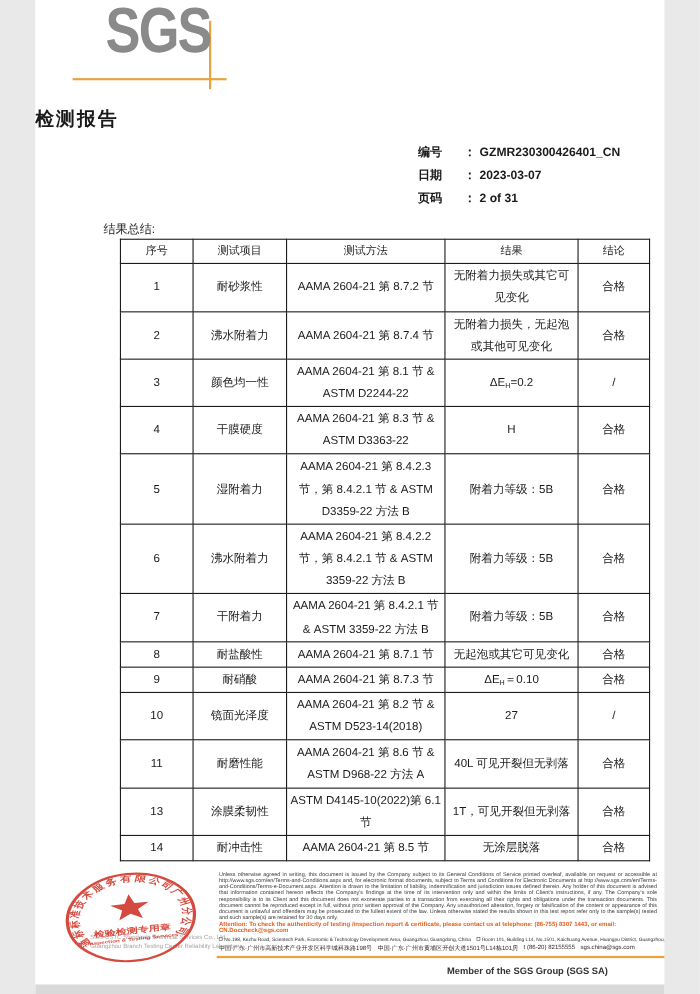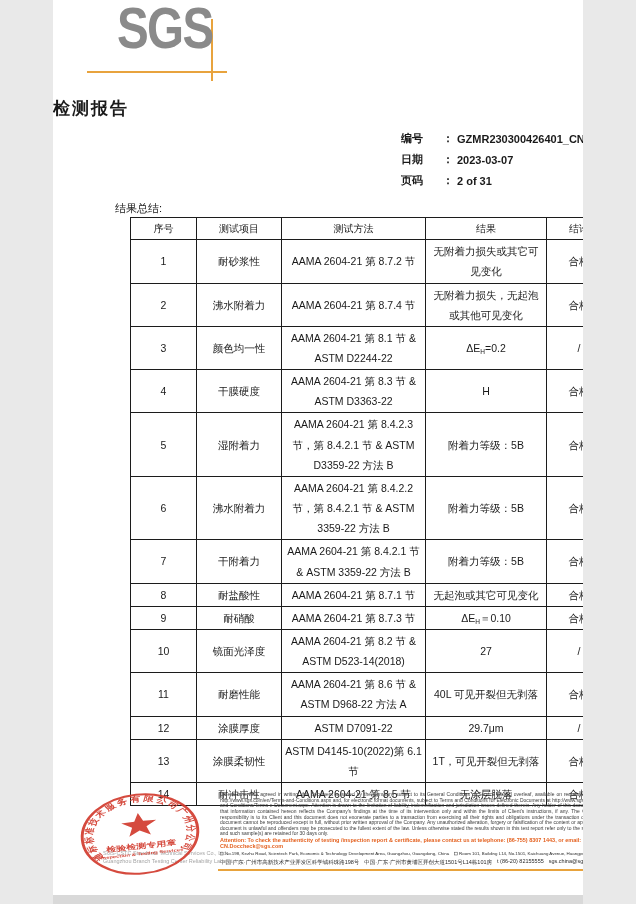--- a/index.html
+++ b/index.html
@@ -1,20 +1,20 @@
 <!DOCTYPE html>
 <html><head>
 <meta charset="utf-8">
 <style>
   * { margin: 0; padding: 0; box-sizing: border-box; }
   html, body { background: #e9e9e9; }
   body { font-family: "Liberation Sans", sans-serif; }
   .page {
     position: relative;
-    width: 530px; height: 904px;
+    width: 572px; height: 904px;
     margin: 0 auto;
     background: #ffffff;
     overflow: hidden;
     color: #1a1a1a;
   }
 
   
   .logo { position: absolute; left: 38px; top: 10px; width: 140px; height: 75px; }
   .logo-text {
     position: absolute; left: 26px; top: -16px;
@@ -200,27 +200,20 @@
           <td>/</td>
         </tr>
         <tr>
           <td>11</td>
           <td>耐磨性能</td>
           <td>AAMA 2604-21 第 8.6 节 &amp; ASTM D968-22 方法 A</td>
           <td>40L 可见开裂但无剥落</td>
           <td>合格</td>
         </tr>
         <tr>
-          <td>12</td>
-          <td>涂膜厚度</td>
-          <td>ASTM D7091-22</td>
-          <td>29.7μm</td>
-          <td>/</td>
-        </tr>
-        <tr>
           <td>13</td>
           <td>涂膜柔韧性</td>
           <td>ASTM D4145-10(2022)第 6.1 节</td>
           <td>1T，可见开裂但无剥落</td>
           <td>合格</td>
         </tr>
         <tr>
           <td>14</td>
           <td>耐冲击性</td>
           <td>AAMA 2604-21 第 8.5 节</td>
@@ -269,15 +262,16 @@
       <div class="addr-row addr-cn">
         <span class="addr-seg">中国·广东·广州市高新技术产业开发区科学城科珠路198号</span>
         <span class="addr-seg">中国·广东·广州市黄埔区开创大道1501号L14栋101房</span>
         <span class="addr-contact">t (86-20) 82155555</span>
         <span class="addr-contact">sgs.china@sgs.com</span>
       </div>
     </div>
   </div>
 
   <div class="footer-orange-line"></div>
+  <div class="member-line">Member of the SGS Group (SGS SA)</div>
 
   <div class="bottom-edge"></div>
 </div>
 
 </body></html>

